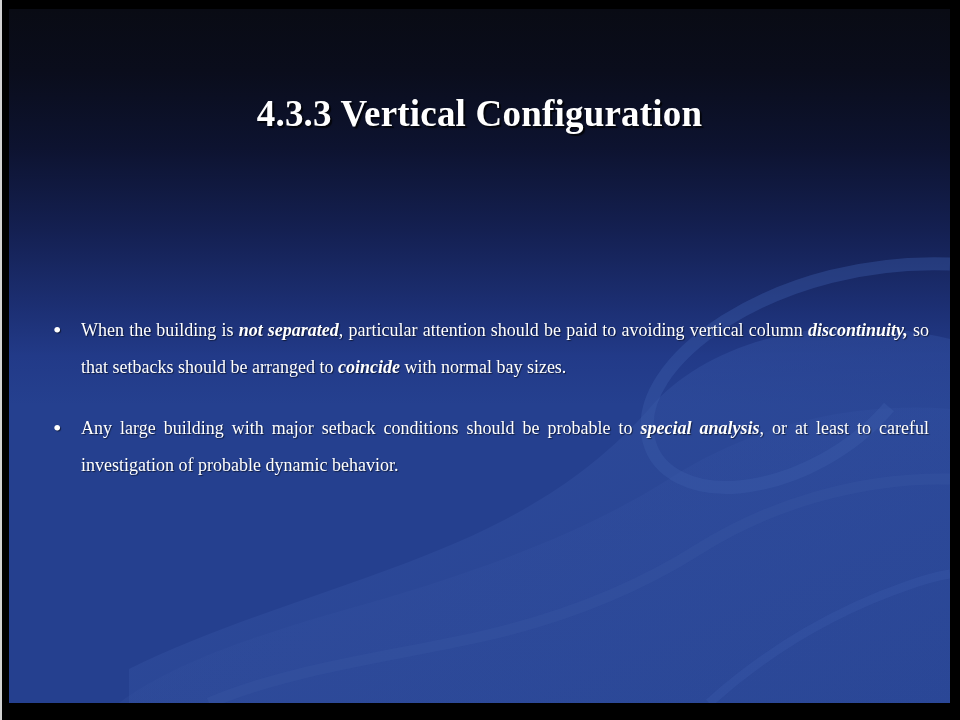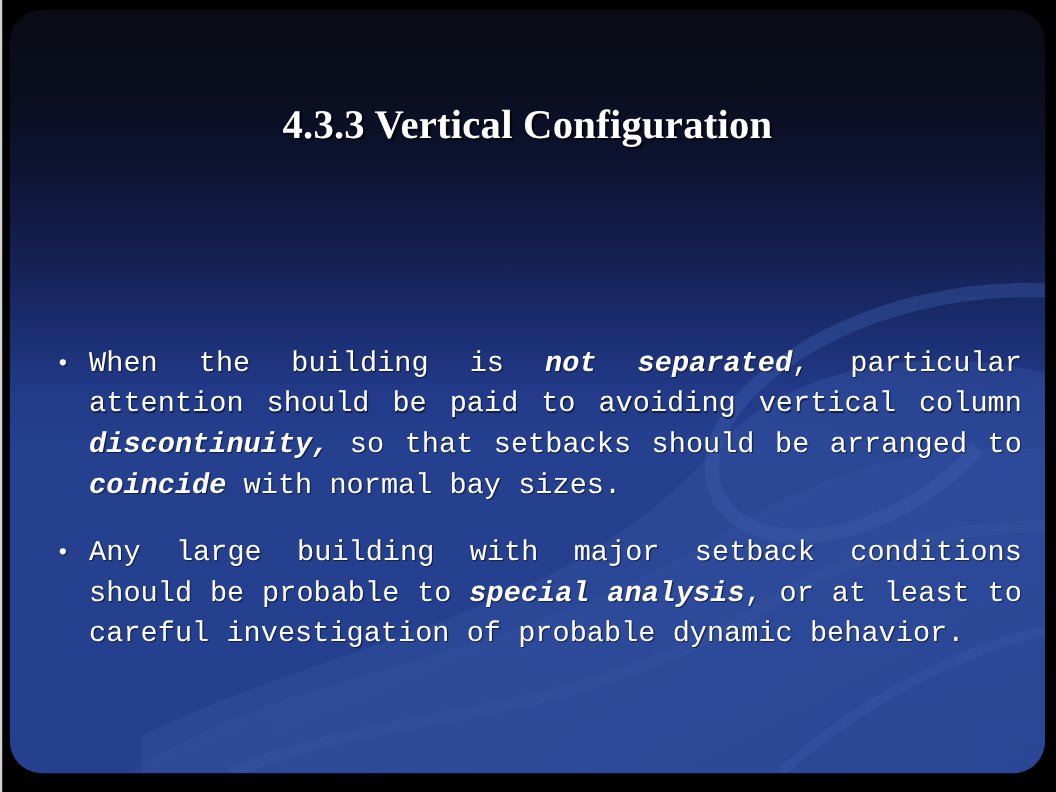--- a/index.html
+++ b/index.html
@@ -34,21 +34,20 @@
     overflow: hidden;
     background: linear-gradient(to bottom,
         #090b14 0%,
         #0a0d1c 9%,
         #0d1330 20%,
         #142052 32%,
         #1c2f73 43%,
         #223a88 50%,
         #25408f 57%,
         #25408f 100%);
-    border-radius: 29px;
   }
   .swoosh-layer {
     position: absolute;
     left: 0; top: 0;
     width: 941px; height: 694px;
     pointer-events: none;
   }
   .title-wrap {
     position: absolute;
     left: 0;
@@ -85,22 +84,22 @@
     font-size: 24px;
     line-height: 37px;
     color: #ffffff;
     text-align: left;
     padding-left: 14px;
     box-sizing: border-box;
     text-shadow: 1px 1px 1px rgba(0,0,0,0.55);
   }
   .bullet-text {
     flex: 1 1 auto;
-    font-family: Liberation Mono, monospace;
-    font-size: 26px;
+    font-family: Liberation Serif, serif;
+    font-size: 18px;
     line-height: 37px;
     color: #ffffff;
     text-align: justify;
     text-shadow: 1px 1px 1px rgba(0,0,0,0.55);
   }
   .bullet-text .em {
     font-weight: bold;
     font-style: italic;
   }
 </style>

